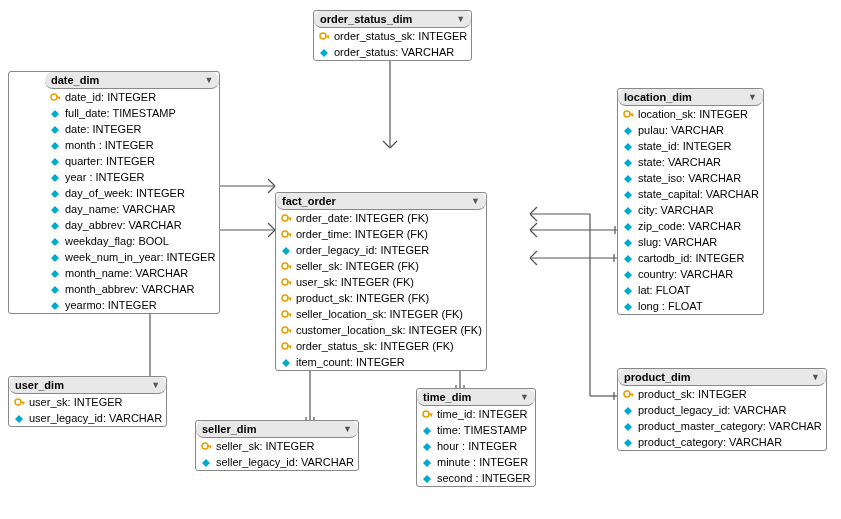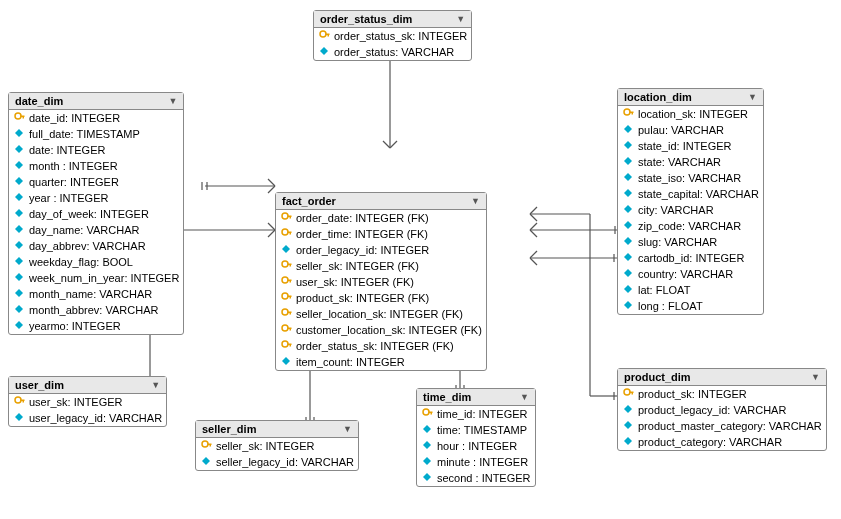--- a/index.html
+++ b/index.html
@@ -36,28 +36,29 @@
     }
     .table-header {
       background: #e8e8e8;
       border-bottom: 1px solid #888;
       padding: 2px 6px;
       font-weight: bold;
       display: flex;
       justify-content: space-between;
       align-items: center;
       font-size: 11px;
+      border-radius: 8px;
     }
     .table-header .dropdown-arrow {
       font-size: 9px;
       color: #555;
     }
     .table-row {
       display: flex;
-      align-items: flex-start;
+      align-items: flex-end;
       padding: 1px 4px;
       line-height: 14px;
       white-space: nowrap;
     }
     .table-row .icon {
       width: 12px;
       height: 12px;
       margin-right: 4px;
       display: inline-flex;
       align-items: center;
@@ -164,21 +165,21 @@
         </div>
         <div class="table-row">
           <span class="icon">
             <svg width="10" height="10" viewBox="0 0 10 10">
               <polygon points="5,1 9,5 5,9 1,5" fill="#00aacc"></polygon>
             </svg>
           </span>
           <span class="field-text">order_status: VARCHAR</span>
         </div>
       </div>
-      <div class="table-box" style="left: 8px; top: 92px;">
+      <div class="table-box" style="left: 8px; top: 71px; padding-left: 36px;">
         <div class="table-header">
           <span>date_dim</span>
           <span class="dropdown-arrow">▼</span>
         </div>
         <div class="table-row">
           <span class="icon">
             <svg width="11" height="11" viewBox="0 0 11 11">
               <circle cx="4" cy="4" r="3" fill="none" stroke="#e8a000" stroke-width="1.5"></circle>
               <rect x="6.5" y="3.5" width="4" height="1.5" fill="#e8a000"></rect>
               <rect x="8.5" y="5" width="1.5" height="1.5" fill="#e8a000"></rect>

